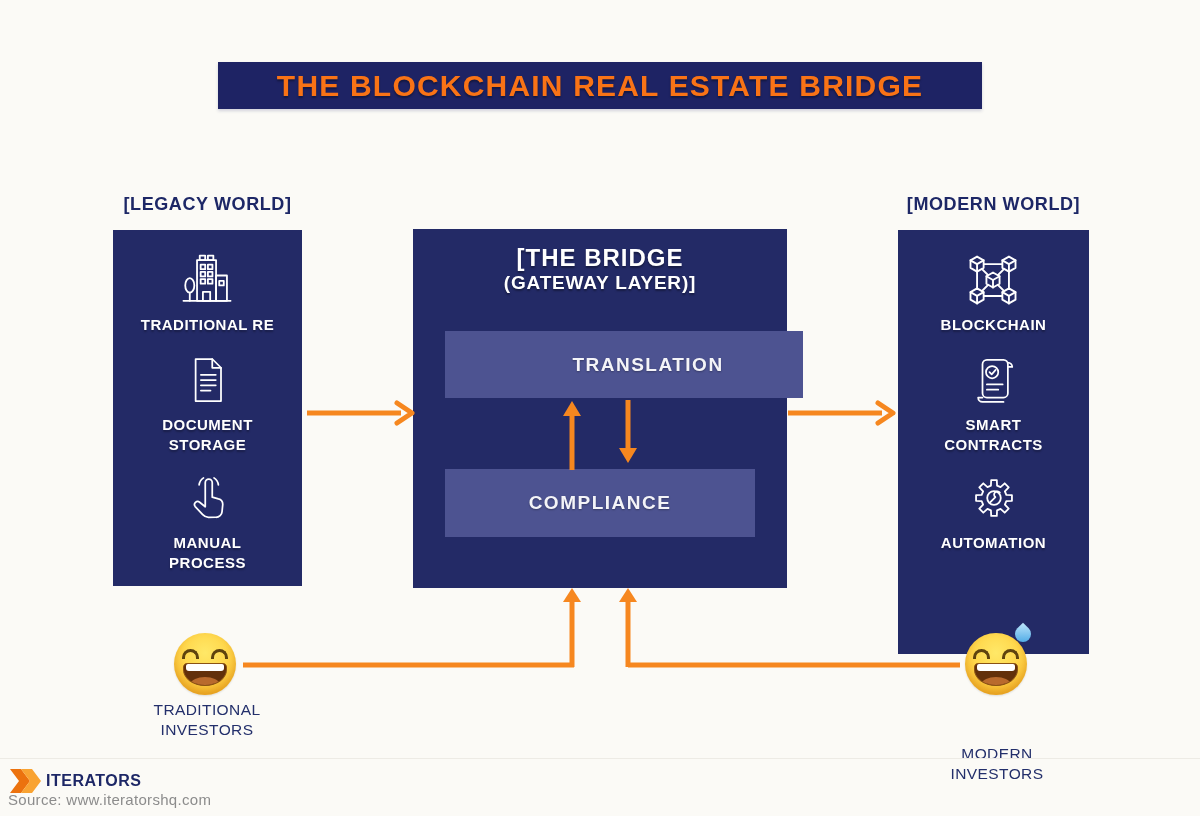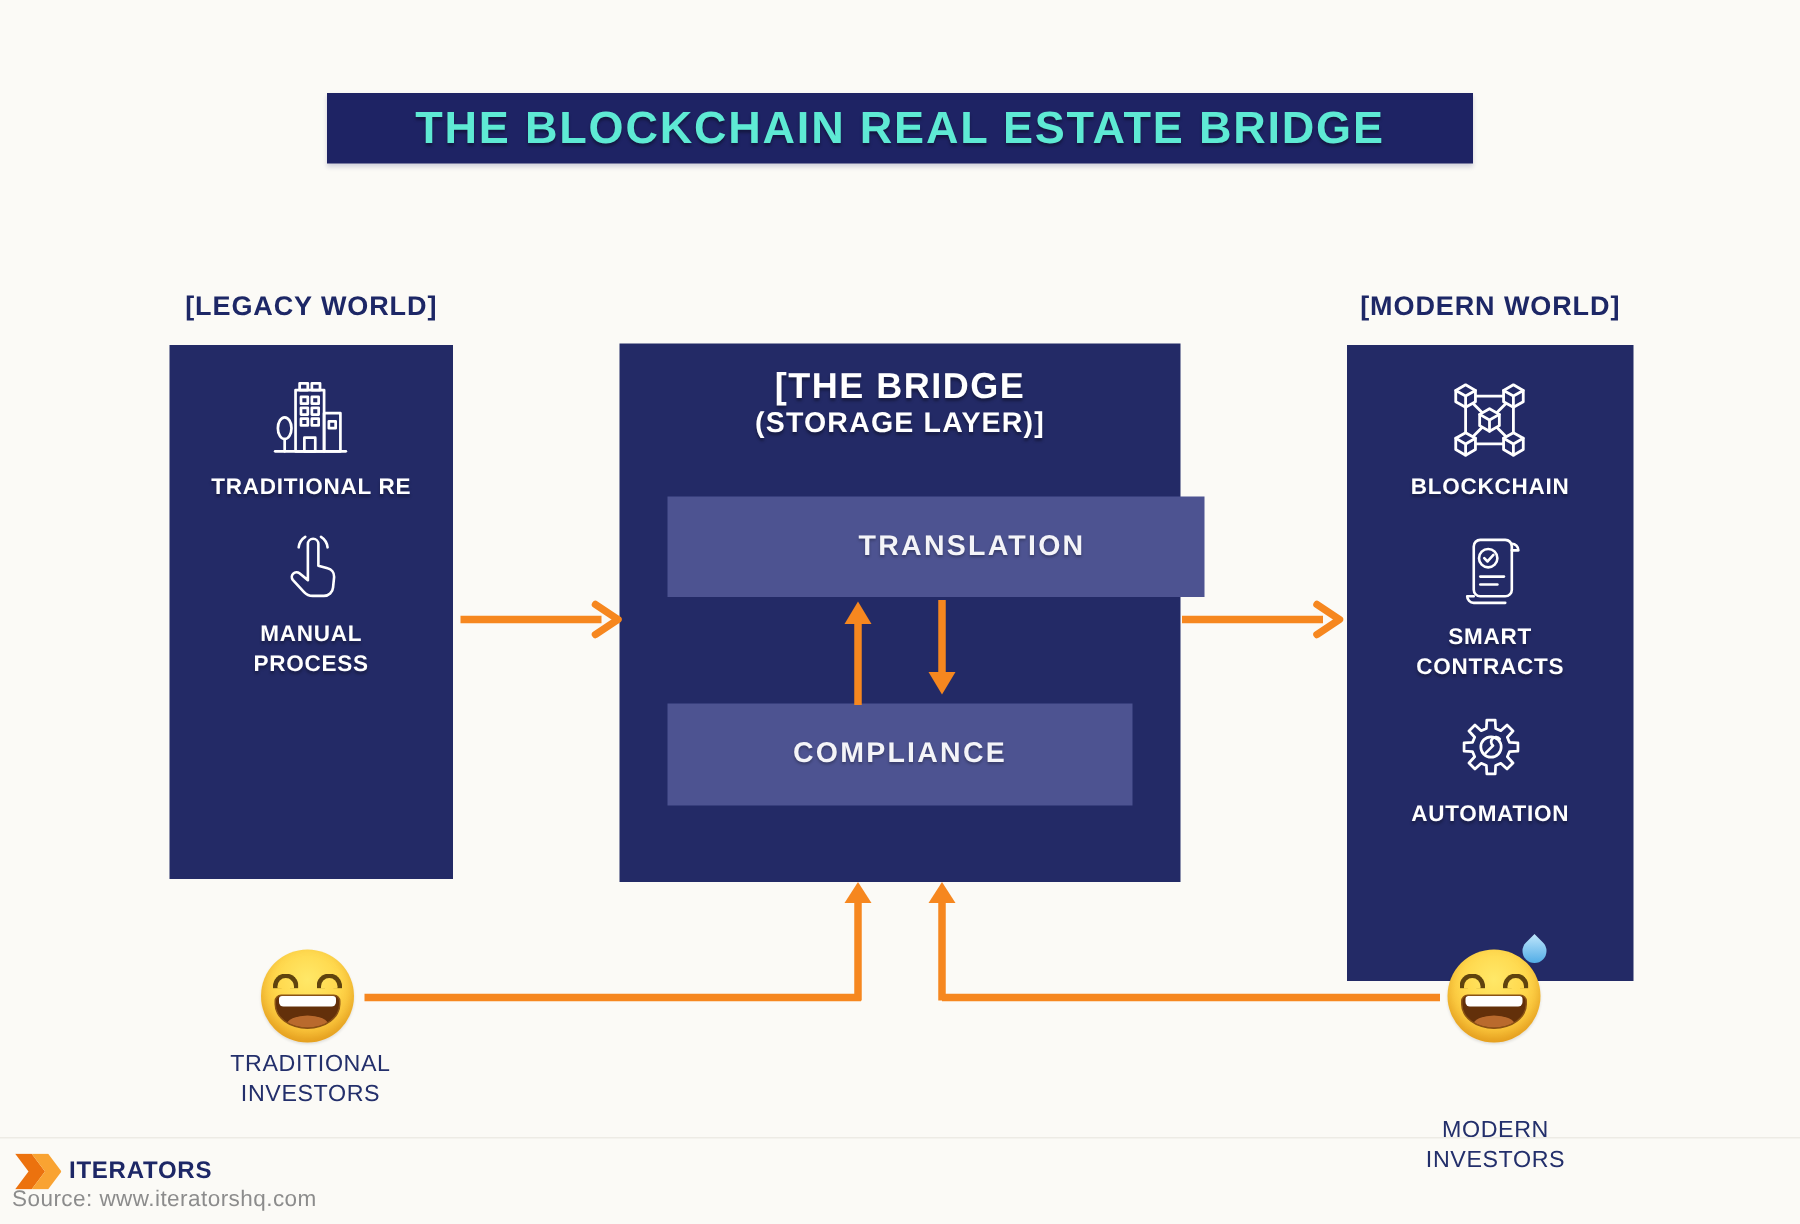--- a/index.html
+++ b/index.html
@@ -12,21 +12,21 @@
   .canvas{position:absolute;inset:0;}
 
   
   .title-banner{
     position:absolute;left:218px;top:62px;width:764px;height:47px;
     background:var(--banner-navy,#1E2364);
     display:flex;align-items:center;justify-content:center;
     box-shadow:0 2px 3px rgba(30,35,100,.18);
   }
   .title-banner span{
-    color:#5eead4;font-size:30px;font-weight:800;letter-spacing:1.2px;
+    color:#f97316;font-size:30px;font-weight:800;letter-spacing:1.2px;
     text-shadow:0 2px 2px rgba(0,0,0,.35);white-space:nowrap;text-align:right;
   }
 
   
   .world-header{
     position:absolute;top:194px;height:24px;
     color:var(--heading-navy,#1D2766);
     font-size:18px;font-weight:800;letter-spacing:.6px;
     text-align:center;white-space:nowrap;
   }
@@ -156,37 +156,51 @@
               <rect x="33" y="31" width="5" height="5"></rect>
             <rect x="27.5" y="45" width="8" height="10"></rect>
             <rect x="42" y="27" width="12" height="28"></rect>
             <rect x="45.5" y="33" width="5" height="5"></rect>
             <ellipse cx="13" cy="38" rx="5" ry="8"></ellipse>
             <line x1="13" y1="46" x2="13" y2="55"></line>
           </svg>
         </div>
         <div class="panel-label">TRADITIONAL RE</div>
       </div>
+      <div class="panel-item mt2">
+        <div class="icon-wrap">
+          <svg class="icon-svg" width="56" height="56" viewBox="0 0 64 64">
+            <path d="M19,8 h19 l10,10 v38 h-29 z"></path>
+            <path d="M38,8 v10 h10"></path>
+            <line x1="25" y1="26" x2="42" y2="26"></line>
+            <line x1="25" y1="32" x2="42" y2="32"></line>
+            <line x1="25" y1="38" x2="42" y2="38"></line>
+            <line x1="25" y1="44" x2="36" y2="44"></line>
+          </svg>
+        </div>
+        <div class="panel-label">DOCUMENT
+STORAGE</div>
+      </div>
       <div class="panel-item mt3">
         <div class="icon-wrap">
           <svg class="icon-svg" width="56" height="56" viewBox="0 0 64 64">
             <path d="M23,17 a11,11 0 0 1 5,-8"></path>
             <path d="M40,9 a11,11 0 0 1 5,8"></path>
             <path d="M30,34 V14.5 a4,4 0 0 1 8,0 V31 l7,2 a6.5,6.5 0 0 1 5,6.5 l-0.8,8 a7,7 0 0 1 -7,6.5 h-8.5 a9,9 0 0 1 -6.6,-2.9 l-8.6,-9.3 a3.6,3.6 0 0 1 5.1,-5 l6.4,5.2 z"></path>
           </svg>
         </div>
         <div class="panel-label">MANUAL
 PROCESS</div>
       </div>
     </div>
   </div>
 
   <div class="panel bridge-panel">
     <div class="bridge-h1">[THE BRIDGE</div>
-    <div class="bridge-h2">(STORAGE LAYER)]</div>
+    <div class="bridge-h2">(GATEWAY LAYER)]</div>
     <div class="inner-box box-translation">TRANSLATION</div>
     <div class="inner-box box-compliance">COMPLIANCE</div>
   </div>
 
   <div class="panel modern-panel">
     <div class="panel-col">
       <div class="panel-item mt1">
         <div class="icon-wrap">
           <svg class="icon-svg" width="60" height="60" viewBox="0 0 64 64">
             <defs>

